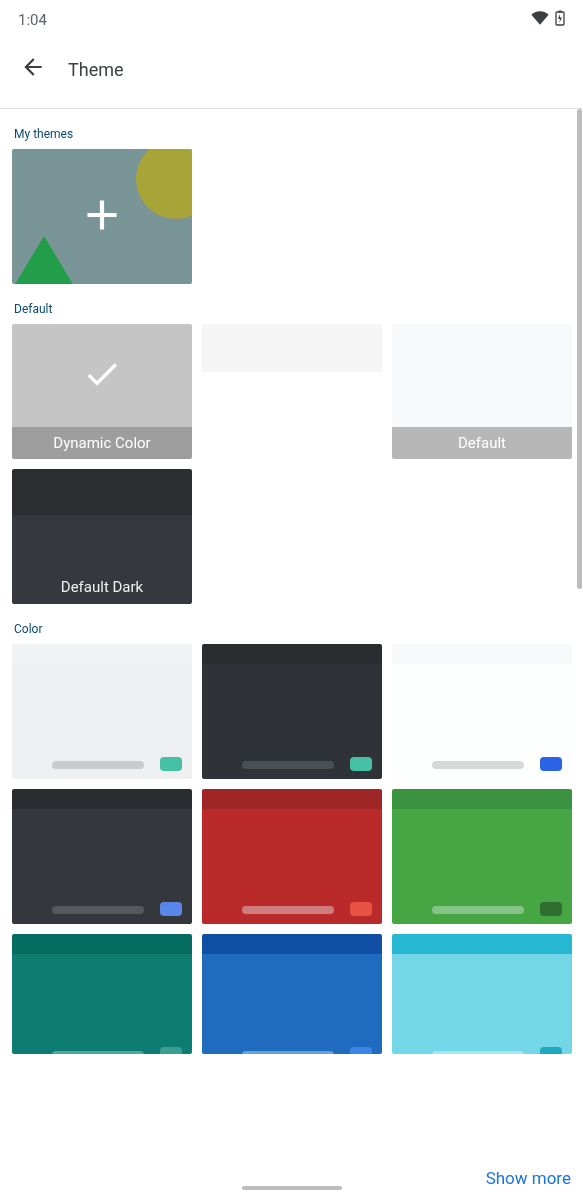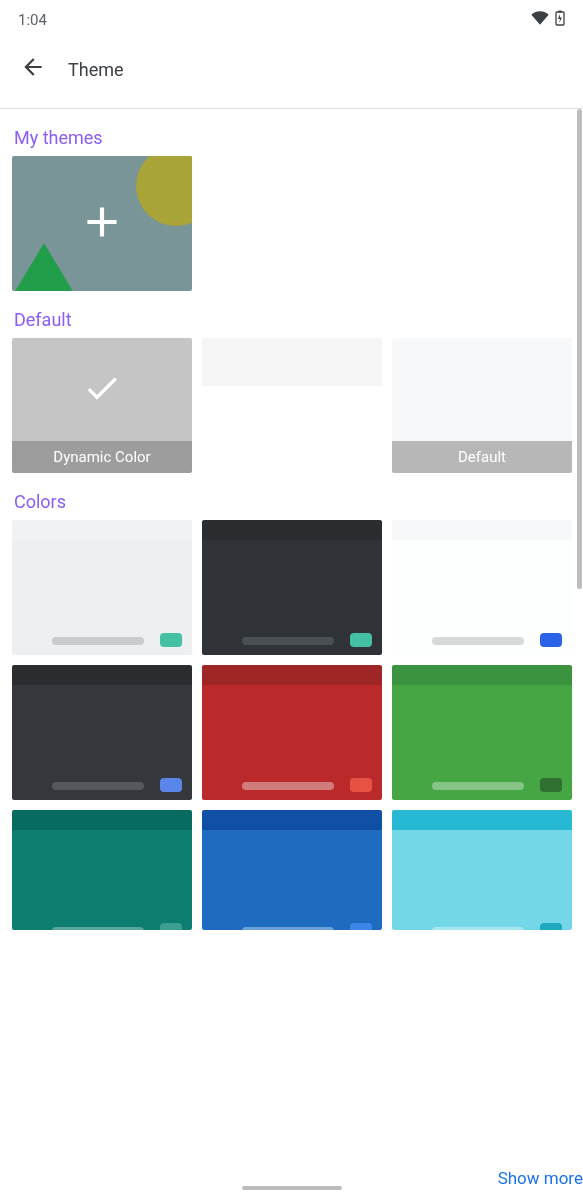--- a/index.html
+++ b/index.html
@@ -3,21 +3,21 @@
 <meta charset="utf-8">
 <style>
   * { box-sizing: border-box; margin: 0; padding: 0; }
   html, body { width: 583px; height: 1200px; font-family: Roboto, Arial, sans-serif; background: #fff; color: #202124; overflow: hidden; }
   .status-bar { display: flex; justify-content: space-between; align-items: center; padding: 10px 18px 6px; font-size: 15px; color: #5f6368; }
   .status-right { display: flex; gap: 6px; align-items: center; }
   .app-bar { display: flex; align-items: center; gap: 22px; padding: 18px 20px 24px; }
   .app-title { font-size: 18px; font-weight: 400; color: #3c4043; }
   .divider { height: 1px; background: #e0e0e0; }
   .content { padding: 14px 12px 0; position: relative; height: calc(1200px - 115px); overflow: hidden; }
-  .section-label { font-size: 18px; color: #8b5cf6; margin: 4px 0 8px 2px; }
+  .section-label { font-size: 12px; color: #0c4a6e; margin: 4px 0 8px 2px; }
   .grid { display: grid; grid-template-columns: repeat(3, 180px); gap: 10px; margin-bottom: 18px; }
   .tile { width: 180px; height: 135px; border-radius: 2px; position: relative; overflow: hidden; cursor: pointer; }
   .tile-label-bar { position: absolute; left: 0; right: 0; bottom: 0; height: 32px; display: flex; align-items: center; justify-content: center; font-size: 15px; color: #fff; }
   
   .add-tile { background: #7a9598; }
   .plus-icon { position: absolute; top: 50%; left: 50%; transform: translate(-50%, -50%); }
   
   .dyn-top { background: #c5c5c5; height: 103px; display: flex; align-items: center; justify-content: center; }
   .dyn-check svg { width: 54px; height: 40px; }
   .dyn-bar { background: #9d9d9d; height: 32px; }
@@ -27,21 +27,21 @@
   .default-bar { background: #b7b7b7; height: 32px; }
   .ddark-top { background: #2b2d30; height: 46px; }
   .ddark-body { background: #35383c; height: 89px; position: relative; }
   .ddark-body .ddark-label { position: absolute; left: 0; right: 0; bottom: 8px; text-align: center; color: #f1f1f1; font-size: 15px; }
   
   .ctile { width: 180px; height: 135px; border-radius: 2px; position: relative; overflow: hidden; cursor: pointer; }
   .ctile .ct-top { height: 20px; }
   .ctile .ct-body { height: 115px; position: relative; }
   .ctile .ct-bar { position: absolute; left: 40px; right: 48px; bottom: 10px; height: 8px; border-radius: 4px; }
   .ctile .ct-dot { position: absolute; right: 10px; bottom: 8px; width: 22px; height: 14px; border-radius: 4px; }
-  .show-more { position: absolute; right: 0; bottom: 6px; color: #1a73e8; font-size: 17px; cursor: pointer; margin-left: 32px; }
+  .show-more { position: absolute; right: 12px; bottom: 6px; color: #1a73e8; font-size: 17px; cursor: pointer; margin-left: 32px; }
   .scrollbar { position: absolute; top: 0; right: 1px; width: 5px; height: 480px; background: #bdbdbd; border-radius: 3px; }
   .nav-handle { position: absolute; bottom: 4px; left: 50%; transform: translateX(-50%); width: 100px; height: 4px; background: #bcbcbc; border-radius: 3px; }
   
   .row-mid { height: 120px; }
 </style>
 </head>
 <body>
 
 <div class="status-bar">
   <span>1:04</span>
@@ -107,23 +107,29 @@
     </div>
     <div class="tile">
       <div class="sysauto-top"></div>
     </div>
     <div class="tile">
       <div class="default-top"></div>
       <div class="tile-label-bar default-bar">
           <span>Default</span>
         </div>
     </div>
+    <div class="tile">
+      <div class="ddark-top"></div>
+      <div class="ddark-body">
+          <div class="ddark-label">Default Dark</div>
+        </div>
+    </div>
   </div>
 
-  <div class="section-label">Colors</div>
+  <div class="section-label">Color</div>
   <div class="grid">
     <div class="ctile">
         <div class="ct-top" style="background:#f1f2f3"></div>
         <div class="ct-body" style="background:#eeeff0">
           <div class="ct-bar" style="background:#c9cccd"></div>
           <div class="ct-dot" style="background:#46c0a4"></div>
         </div>
       </div>
     <div class="ctile">
         <div class="ct-top" style="background:#2a2d30"></div>

